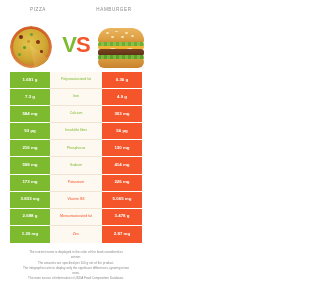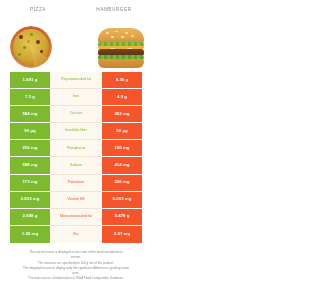--- a/index.html
+++ b/index.html
@@ -173,20 +173,23 @@
       <div class="top" style="width:4px;height:4px;background:#8a2f1b;left:26px;top:14px;"></div>
       <div class="top" style="width:3px;height:3px;background:#5f9a2c;left:13px;top:20px;"></div>
       <div class="top" style="width:3.5px;height:3.5px;background:#7a2a18;left:22px;top:25px;"></div>
       <div class="top" style="width:3px;height:3px;background:#6ca02f;left:8px;top:27px;"></div>
       <div class="top" style="width:2.5px;height:2.5px;background:#c9992c;left:17px;top:14px;"></div>
       <div class="top" style="width:2.5px;height:2.5px;background:#8a2f1b;left:30px;top:24px;"></div>
       <div class="slice"></div>
     </div>
   </div>
 
+  <div class="vs">
+    <span class="v">V</span><span class="s">S</span>
+  </div>
 
   <div class="hero-img">
     <div class="burger">
       <div class="layer bun-top">
         <span class="seed" style="left:8px;top:4px;"></span>
         <span class="seed" style="left:17px;top:2.5px;"></span>
         <span class="seed" style="left:27px;top:4px;"></span>
         <span class="seed" style="left:13px;top:8px;"></span>
         <span class="seed" style="left:23px;top:8px;"></span>
         <span class="seed" style="left:33px;top:7px;"></span>

